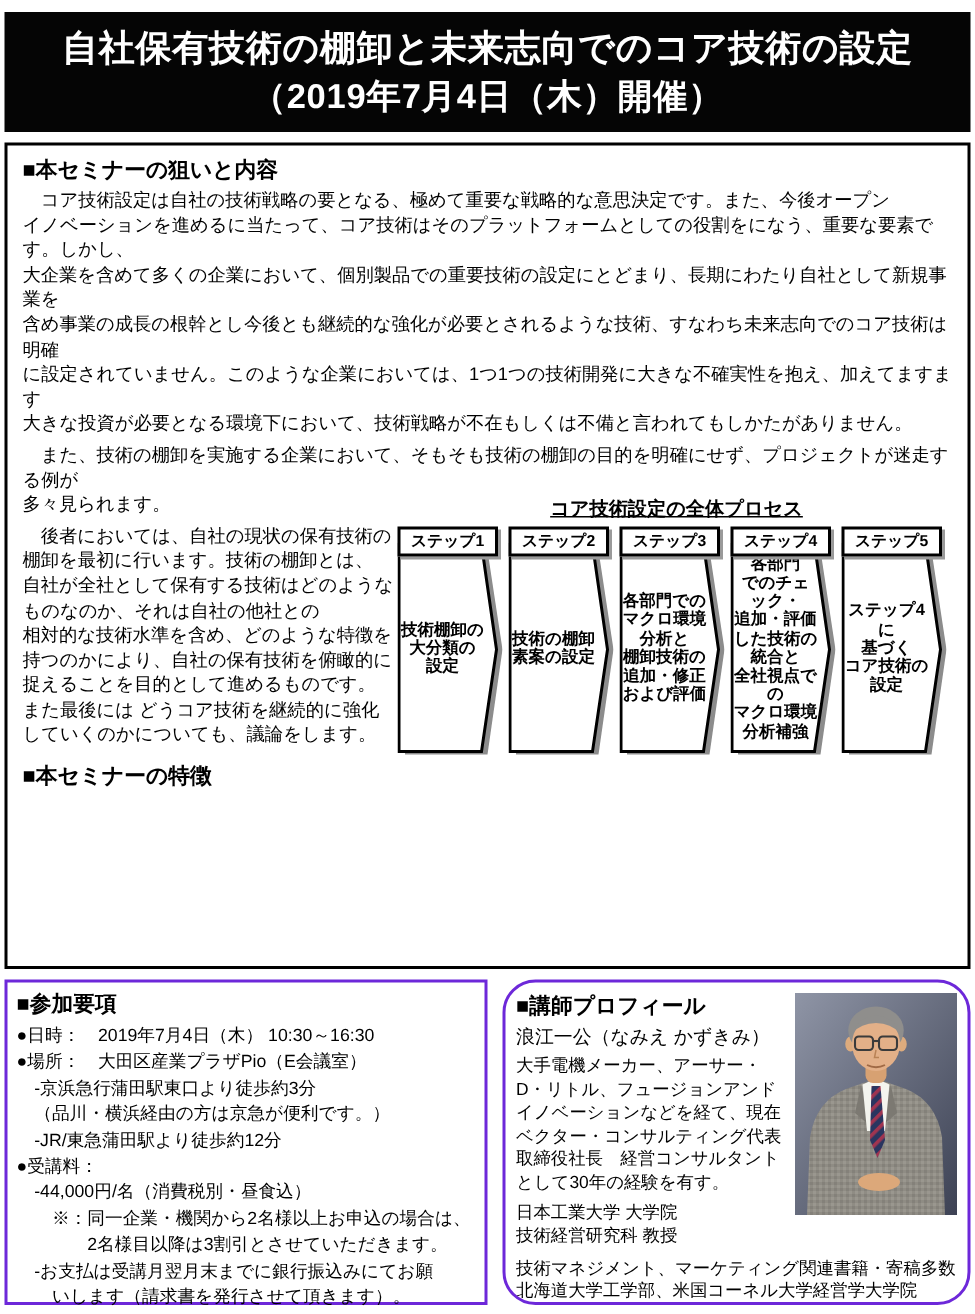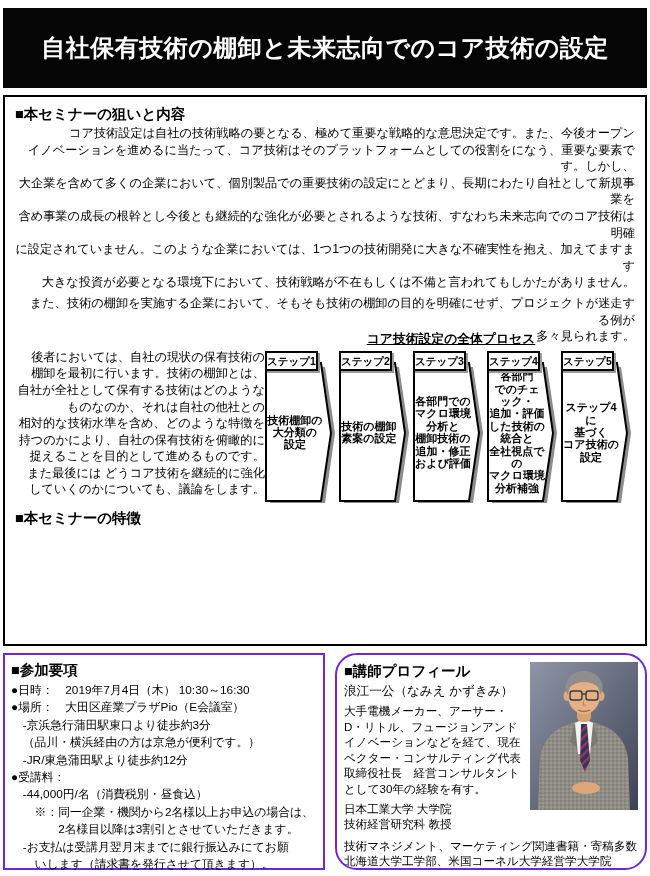--- a/index.html
+++ b/index.html
@@ -19,41 +19,41 @@
   }
   .banner .t1{font-size:24px;font-weight:bold;line-height:32px;letter-spacing:.5px;}
   .banner .t2{font-size:23px;font-weight:bold;line-height:31px;letter-spacing:.5px;}
 
   
   .main-box{
     border:2px solid #000;margin-top:7px;height:551px;box-sizing:border-box;
     padding:3px 10px 0 10px;overflow:hidden;
   }
   h2.sec{font-size:14.5px;font-weight:bold;margin:5px 0 2px 0;line-height:18px;}
-  p.para{font-size:12.2px;line-height:16.6px;margin:0 0 4px 0;white-space:pre-line;text-align:right;}
+  p.para{font-size:12.2px;line-height:16.6px;margin:0 0 4px 0;white-space:pre-line;}
 
   
   .flow-bottom{overflow:visible;}
   .clear{clear:both;}
 
   
   .diagram{float:right;width:372px;margin-top:-18px;margin-right:-2px;}
   .diagram-title{
     text-align:center;font-size:12.8px;font-weight:bold;
     text-decoration:underline;margin-bottom:4px;line-height:16px;
   }
   .steps{display:flex;gap:4px;}
   .step{position:relative;width:70px;height:153px;}
   .step svg.arrow{position:absolute;top:11px;left:0;}
   .step-label{
     position:absolute;top:0;left:0;z-index:2;
     background:#fff;border:2px solid #000;
     box-shadow:2px 2px 0 #9a9a9a;
     font-size:10.5px;font-weight:bold;line-height:12px;
-    padding:2px 0;white-space:nowrap;
+    padding:2px 7px;white-space:nowrap;
   }
   .step-text{
     position:absolute;top:14px;left:2px;width:56px;height:135px;z-index:1;
     display:flex;align-items:center;justify-content:center;
     text-align:center;font-size:11px;font-weight:bold;line-height:12.4px;
     white-space:pre-line;
   }
 
   
   .bottom{display:flex;gap:10px;margin-top:7px;height:217px;}
@@ -69,20 +69,21 @@
   .box-right .bio{font-size:11.6px;line-height:15.6px;margin:0 0 4px 0;white-space:pre-line;}
   .box-right .bio-full{font-size:11.6px;line-height:15.4px;margin:2px 0 0 0;white-space:pre-line;}
 </style>
 </head>
 <body>
 
 <div class="page">
 
   <div class="banner">
     <div class="t1">自社保有技術の棚卸と未来志向でのコア技術の設定</div>
+    <div class="t2">（2019年7月4日（木）開催）</div>
   </div>
 
   <div class="main-box">
     <h2 class="sec">■本セミナーの狙いと内容</h2>
     <p class="para">　コア技術設定は自社の技術戦略の要となる、極めて重要な戦略的な意思決定です。また、今後オープン
 イノベーションを進めるに当たって、コア技術はそのプラットフォームとしての役割をになう、重要な要素です。しかし、
 大企業を含めて多くの企業において、個別製品での重要技術の設定にとどまり、長期にわたり自社として新規事業を
 含め事業の成長の根幹とし今後とも継続的な強化が必要とされるような技術、すなわち未来志向でのコア技術は明確
 に設定されていません。このような企業においては、1つ1つの技術開発に大きな不確実性を抱え、加えてますます
 大きな投資が必要となる環境下において、技術戦略が不在もしくは不備と言われてもしかたがありません。</p>

